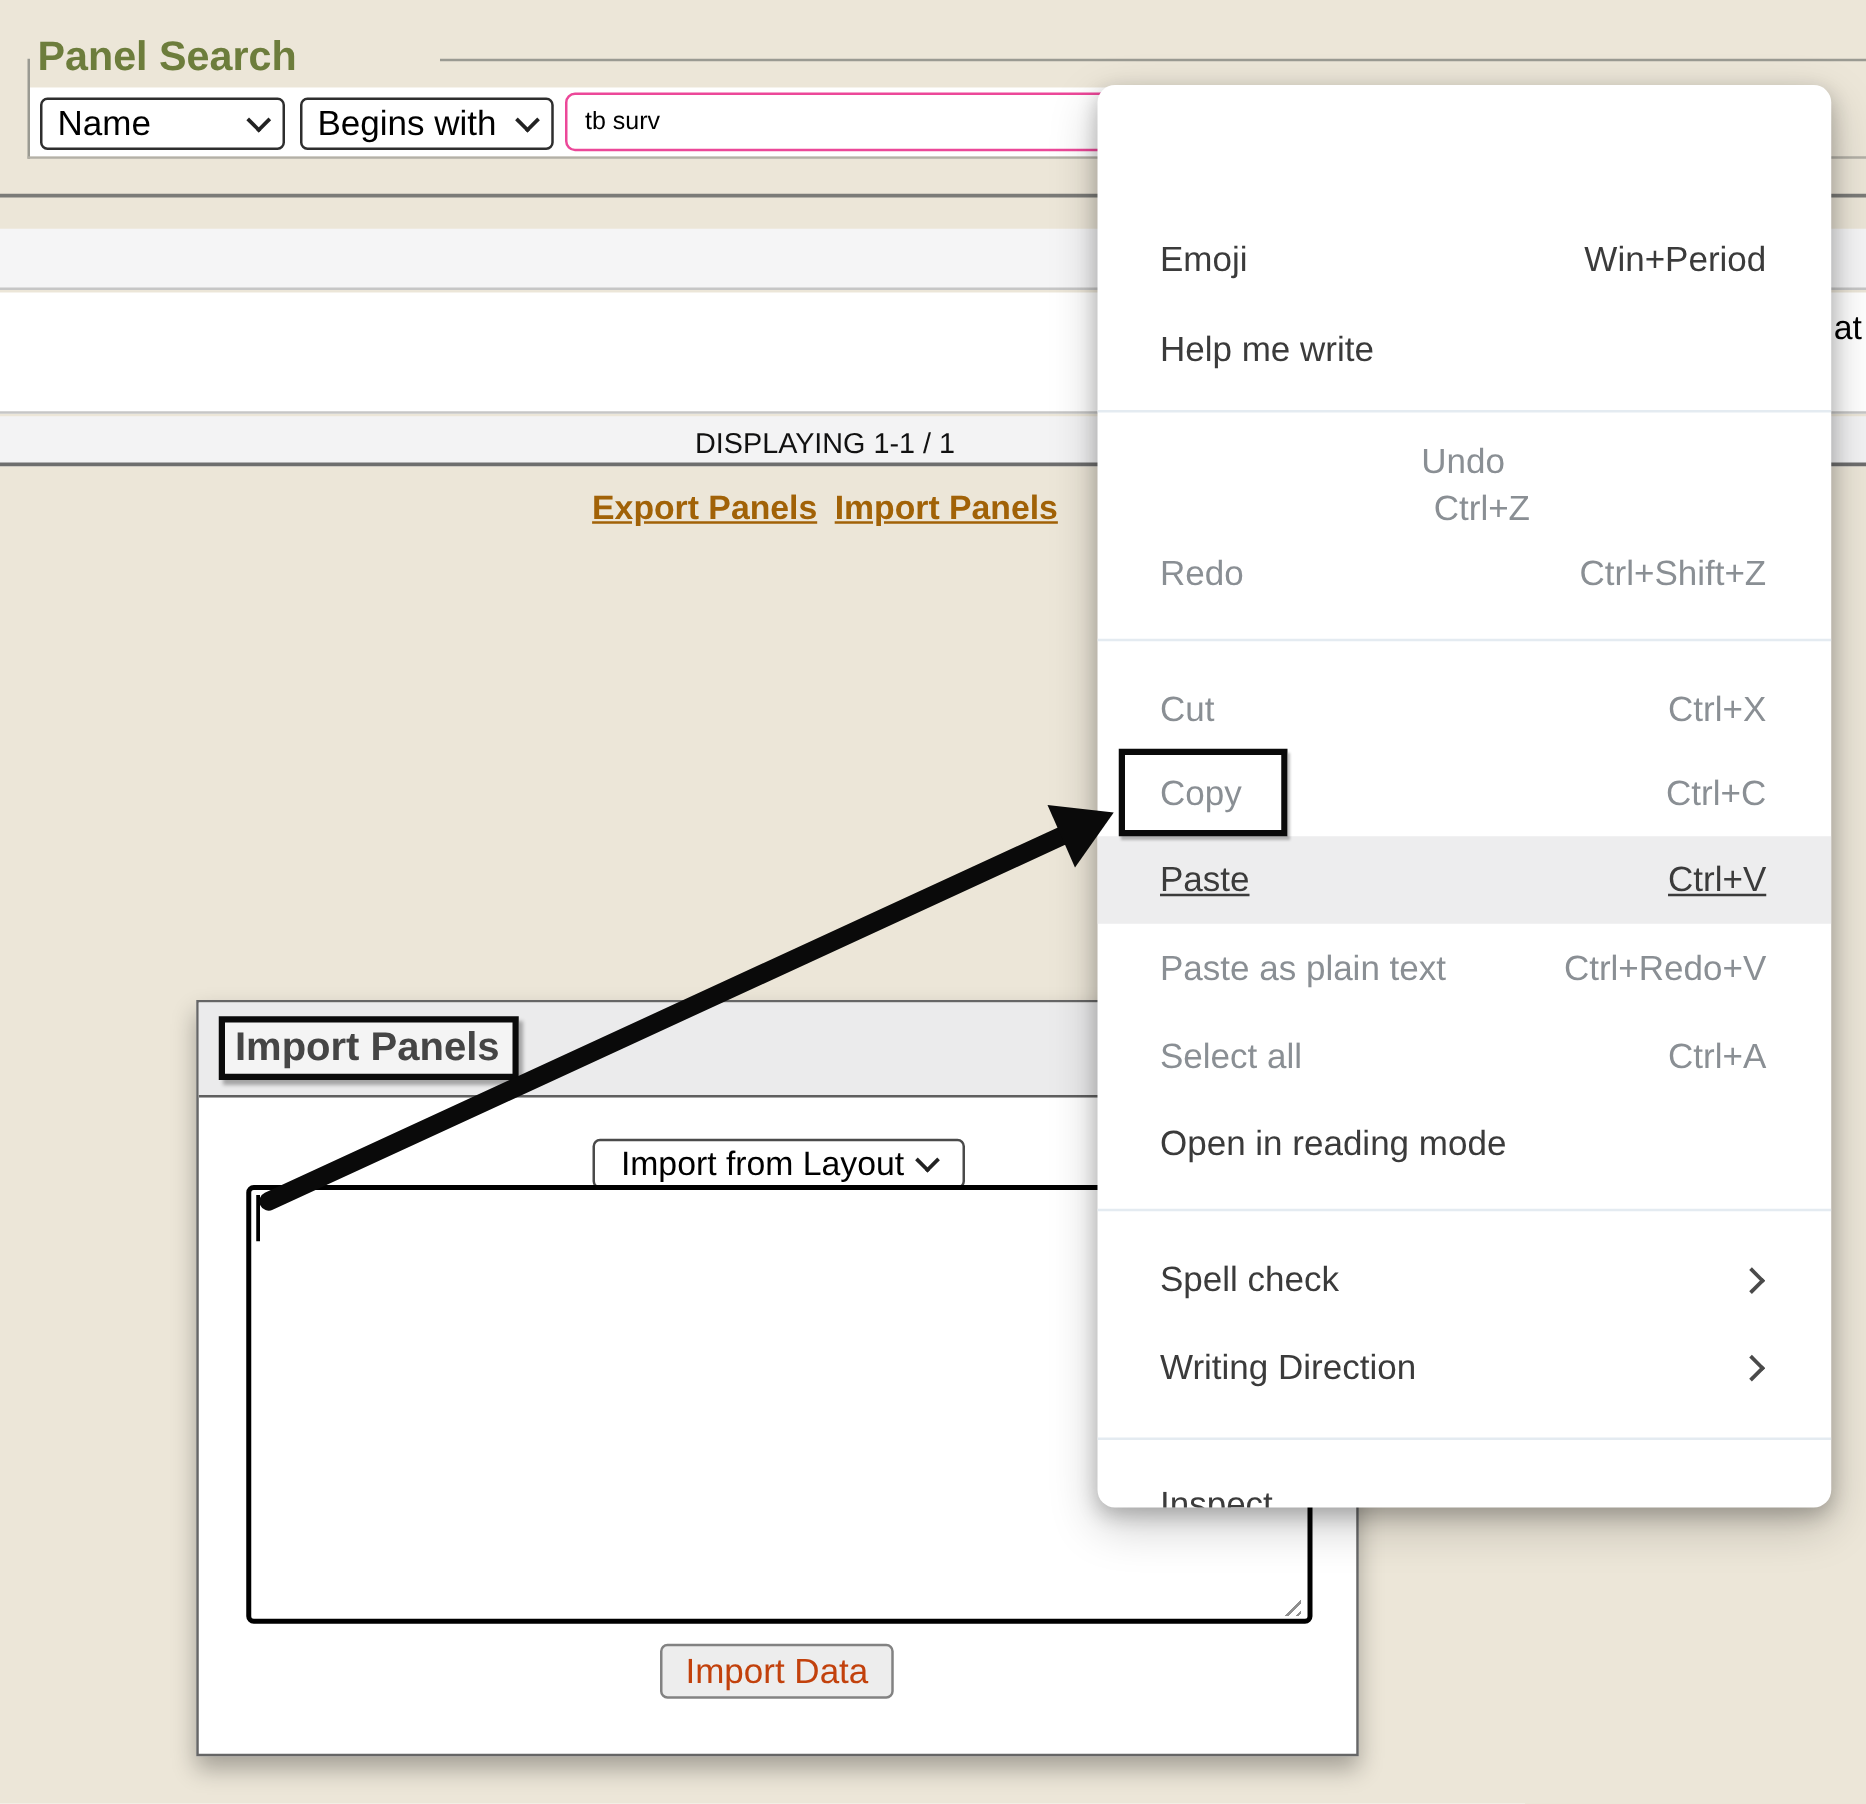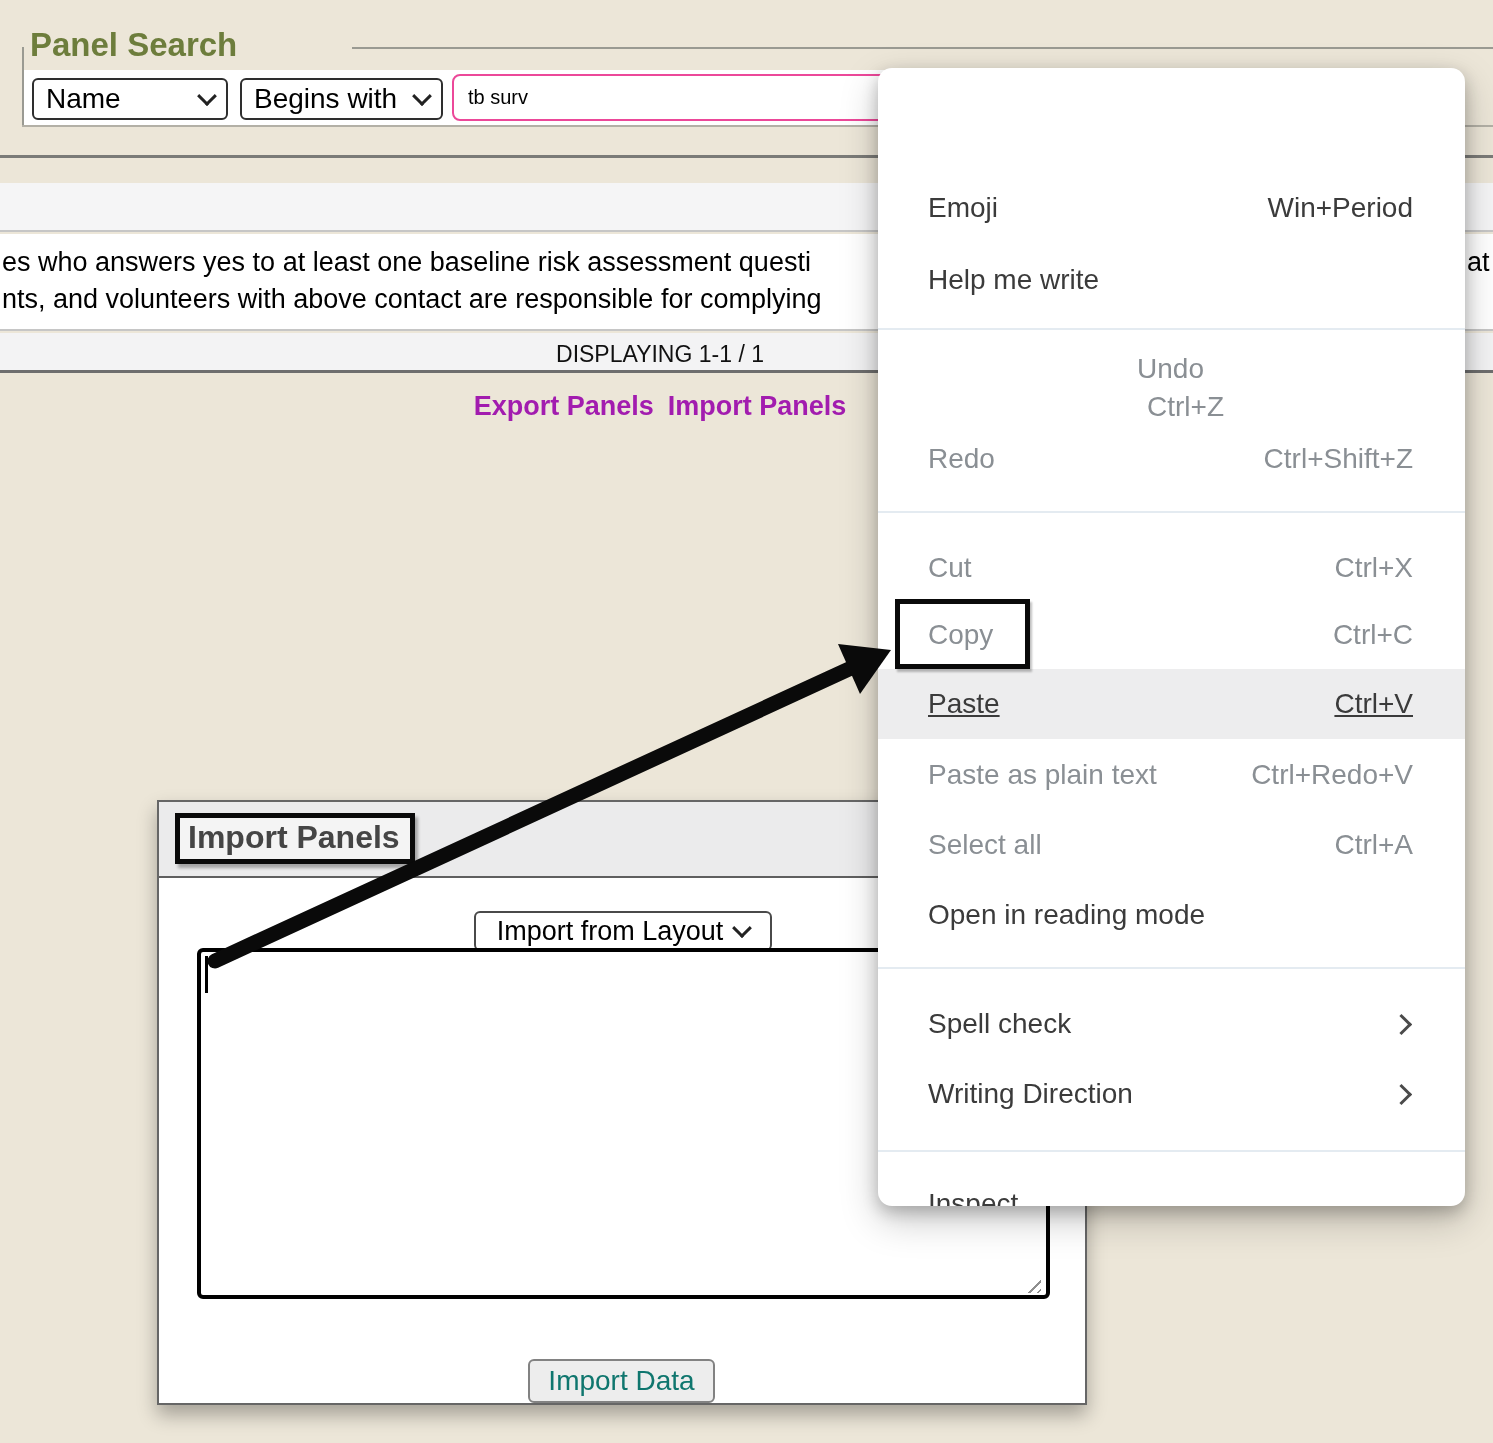--- a/index.html
+++ b/index.html
@@ -30,21 +30,21 @@
 
   
   .dark-line{left:0;top:155px;right:0;height:3px;background:#7b7b78;}
   .grid-header{left:0;top:183px;right:0;height:49px;background:#f5f5f6;border-bottom:2px solid #c6c6c6;}
   .text-row{left:0;top:234px;right:0;height:97px;background:#fff;border-bottom:2px solid #c6c6c6;}
   .row-text{left:2px;top:244px;font-size:27px;line-height:37px;white-space:nowrap;}
   .row-text-right{left:1467px;top:244px;font-size:27px;line-height:37px;white-space:nowrap;}
   .paging-row{left:0;top:333px;right:0;height:40px;background:#f3f3f4;border-bottom:3px solid #6e6e6e;}
   .paging-text{left:0;top:341px;width:1320px;text-align:center;font-size:23px;color:#111;}
   .links-row{left:0;top:391px;width:1320px;text-align:center;font-size:27px;font-weight:600;}
-  .links-row a{color:#a21caf;margin:16px 7px;cursor:pointer;}
+  .links-row a{color:#a16207;text-decoration:underline;margin:16px 7px;cursor:pointer;}
 
   
   .dialog{
     left:157px;top:800px;width:930px;height:605px;background:#fff;
     border:2px solid #666;box-shadow:0 10px 18px rgba(0,0,0,0.30);z-index:20;
   }
   .dialog-header{left:0;top:0;width:926px;height:76px;background:#ebebec;border-bottom:2px solid #5f5f5f;}
   .title-box{
     left:16px;top:11px;border:5px solid #0a0a0a;background:rgba(255,255,255,0.45);
     box-shadow:3px 4px 3px rgba(0,0,0,0.30);padding:1px 10px 3px 8px;
@@ -60,21 +60,21 @@
     resize:none;outline:none;background:#fff;font-family:"Liberation Mono",monospace;font-size:22px;
   }
   .resize-grip{
     right:44px;top:473px;width:18px;height:18px;z-index:22;
     background:repeating-linear-gradient(135deg,transparent 0 4px,#8f8f8f 4px 6px);
     clip-path:polygon(100% 0,100% 100%,0 100%);
   }
   .caret{left:46px;top:154px;width:3px;height:37px;background:#000;z-index:22;}
   .import-btn{
     left:369px;top:513px;width:187px;height:44px;background:#ededed;border:2px solid #828282;
-    border-radius:6px;font-size:28px;color:#0f766e;font-family:"Liberation Sans",sans-serif;cursor:pointer;margin-top:44px;
+    border-radius:6px;font-size:28px;color:#c2410c;font-family:"Liberation Sans",sans-serif;cursor:pointer;
   }
 
   
   .menu{
     left:878px;top:68px;width:587px;height:1138px;background:#fff;border-radius:14px;
     box-shadow:0 6px 16px rgba(0,0,0,0.22),0 14px 38px rgba(0,0,0,0.22);z-index:30;overflow:hidden;
   }
   .mi{
     position:absolute;left:0;width:587px;height:70px;display:flex;align-items:center;
     justify-content:space-between;padding:0 52px 0 50px;box-sizing:border-box;
@@ -111,24 +111,20 @@
   </div>
   <div class="abs selbox" style="left:240px;top:78px;width:203px;height:42px;">
     <span>Begins with</span>
     <span class="sel-chev"></span>
   </div>
   <input class="abs search-input" value="tb surv" style="">
 
   <div class="abs dark-line"></div>
   <div class="abs grid-header"></div>
   <div class="abs text-row"></div>
-  <div class="abs row-text">
-    <div>es who answers yes to at least one baseline risk assessment questi</div>
-    <div>nts, and volunteers with above contact are responsible for complying</div>
-  </div>
   <div class="abs row-text-right">at</div>
   <div class="abs paging-row"></div>
   <div class="abs paging-text">DISPLAYING 1-1 / 1</div>
 
   <div class="abs links-row">
     <a>Export Panels</a><a>Import Panels</a>
   </div>
 
   <div class="abs dialog">
     <div class="abs dialog-header"></div>

